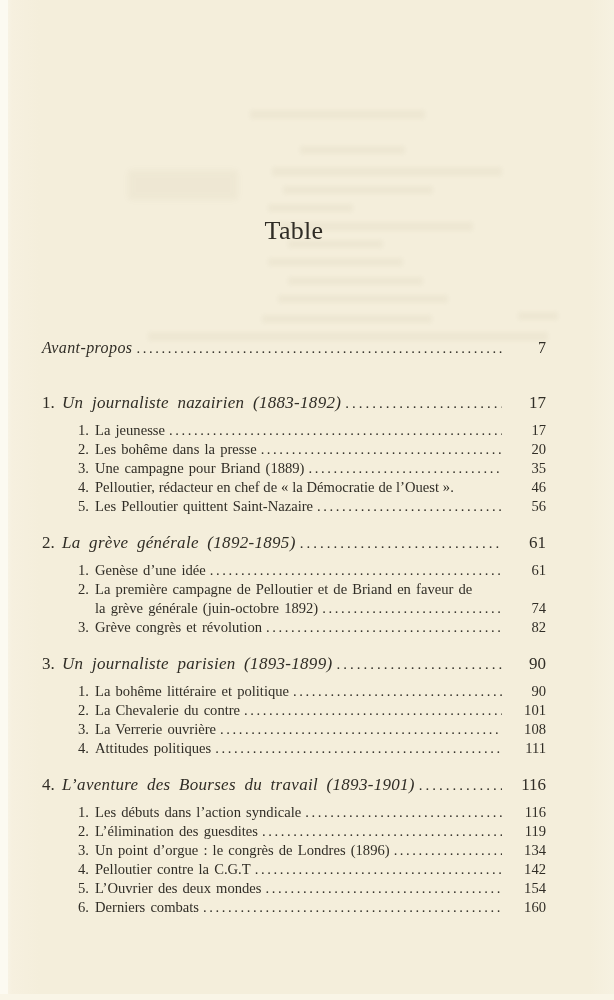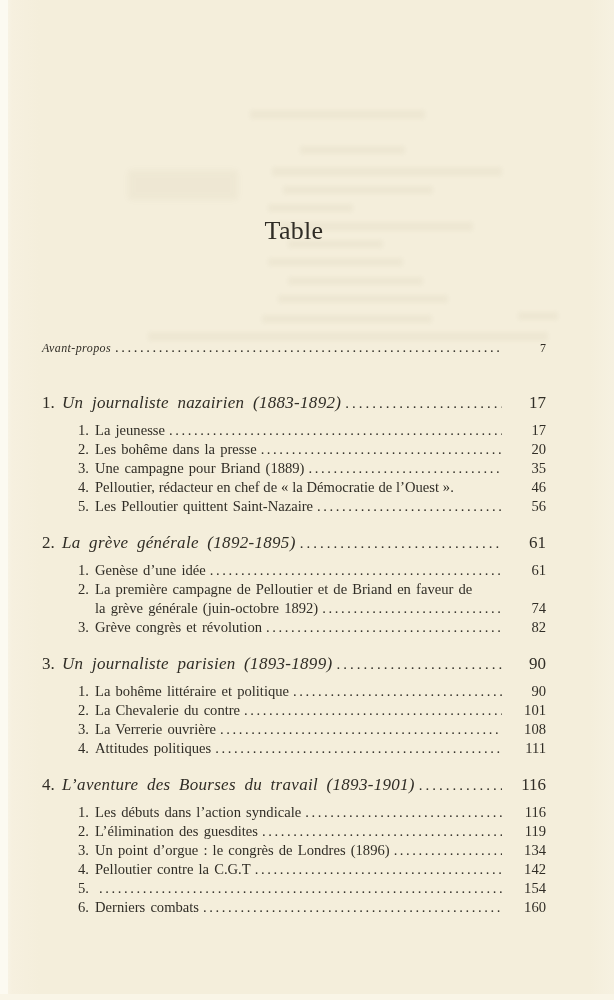--- a/index.html
+++ b/index.html
@@ -32,21 +32,21 @@
 
   .row { display:flex; align-items:baseline; }
   .num { flex:none; }
   .label { flex:none; white-space:nowrap; }
   .leader { flex:1 1 auto; overflow:hidden; white-space:nowrap; margin:0 2px 0 4px; letter-spacing:2.6px; color:#35322a; }
   .leader::after { content:"...................................................................................."; }
   .leader.none::after { content:""; }
   .pg { flex:none; min-width:42px; text-align:right; }
   .pg.tight { min-width:0; }
 
-  .front-row { font-size:12px; line-height:19px; }
+  .front-row { font-size:16px; line-height:19px; }
   .front-row .label { font-style:italic; letter-spacing:0.4px; word-spacing:1px; }
   .front-row .leader { font-size:14.6px; }
 
   .chapter-head { font-size:17px; line-height:22px; margin-top:16px; }
   .chapter-head.first { margin-top:34px; }
   .chapter-head .num { width:20px; }
   .chapter-head .label { font-style:italic; word-spacing:4px; letter-spacing:0.3px;text-align:center; }
   .chapter-head .leader { letter-spacing:3px; font-size:15px; }
 
   .subs { margin-top:7px; }
@@ -216,20 +216,21 @@
         <span class="pg">134</span>
       </div>
       <div class="row sub">
         <span class="num">4.</span>
         <span class="label">Pelloutier contre la C.G.T</span>
         <span class="leader"></span>
         <span class="pg">142</span>
       </div>
       <div class="row sub">
         <span class="num">5.</span>
+        <span class="label">L’Ouvrier des deux mondes</span>
         <span class="leader"></span>
         <span class="pg">154</span>
       </div>
       <div class="row sub">
         <span class="num">6.</span>
         <span class="label">Derniers combats</span>
         <span class="leader"></span>
         <span class="pg">160</span>
       </div>
     </div>

